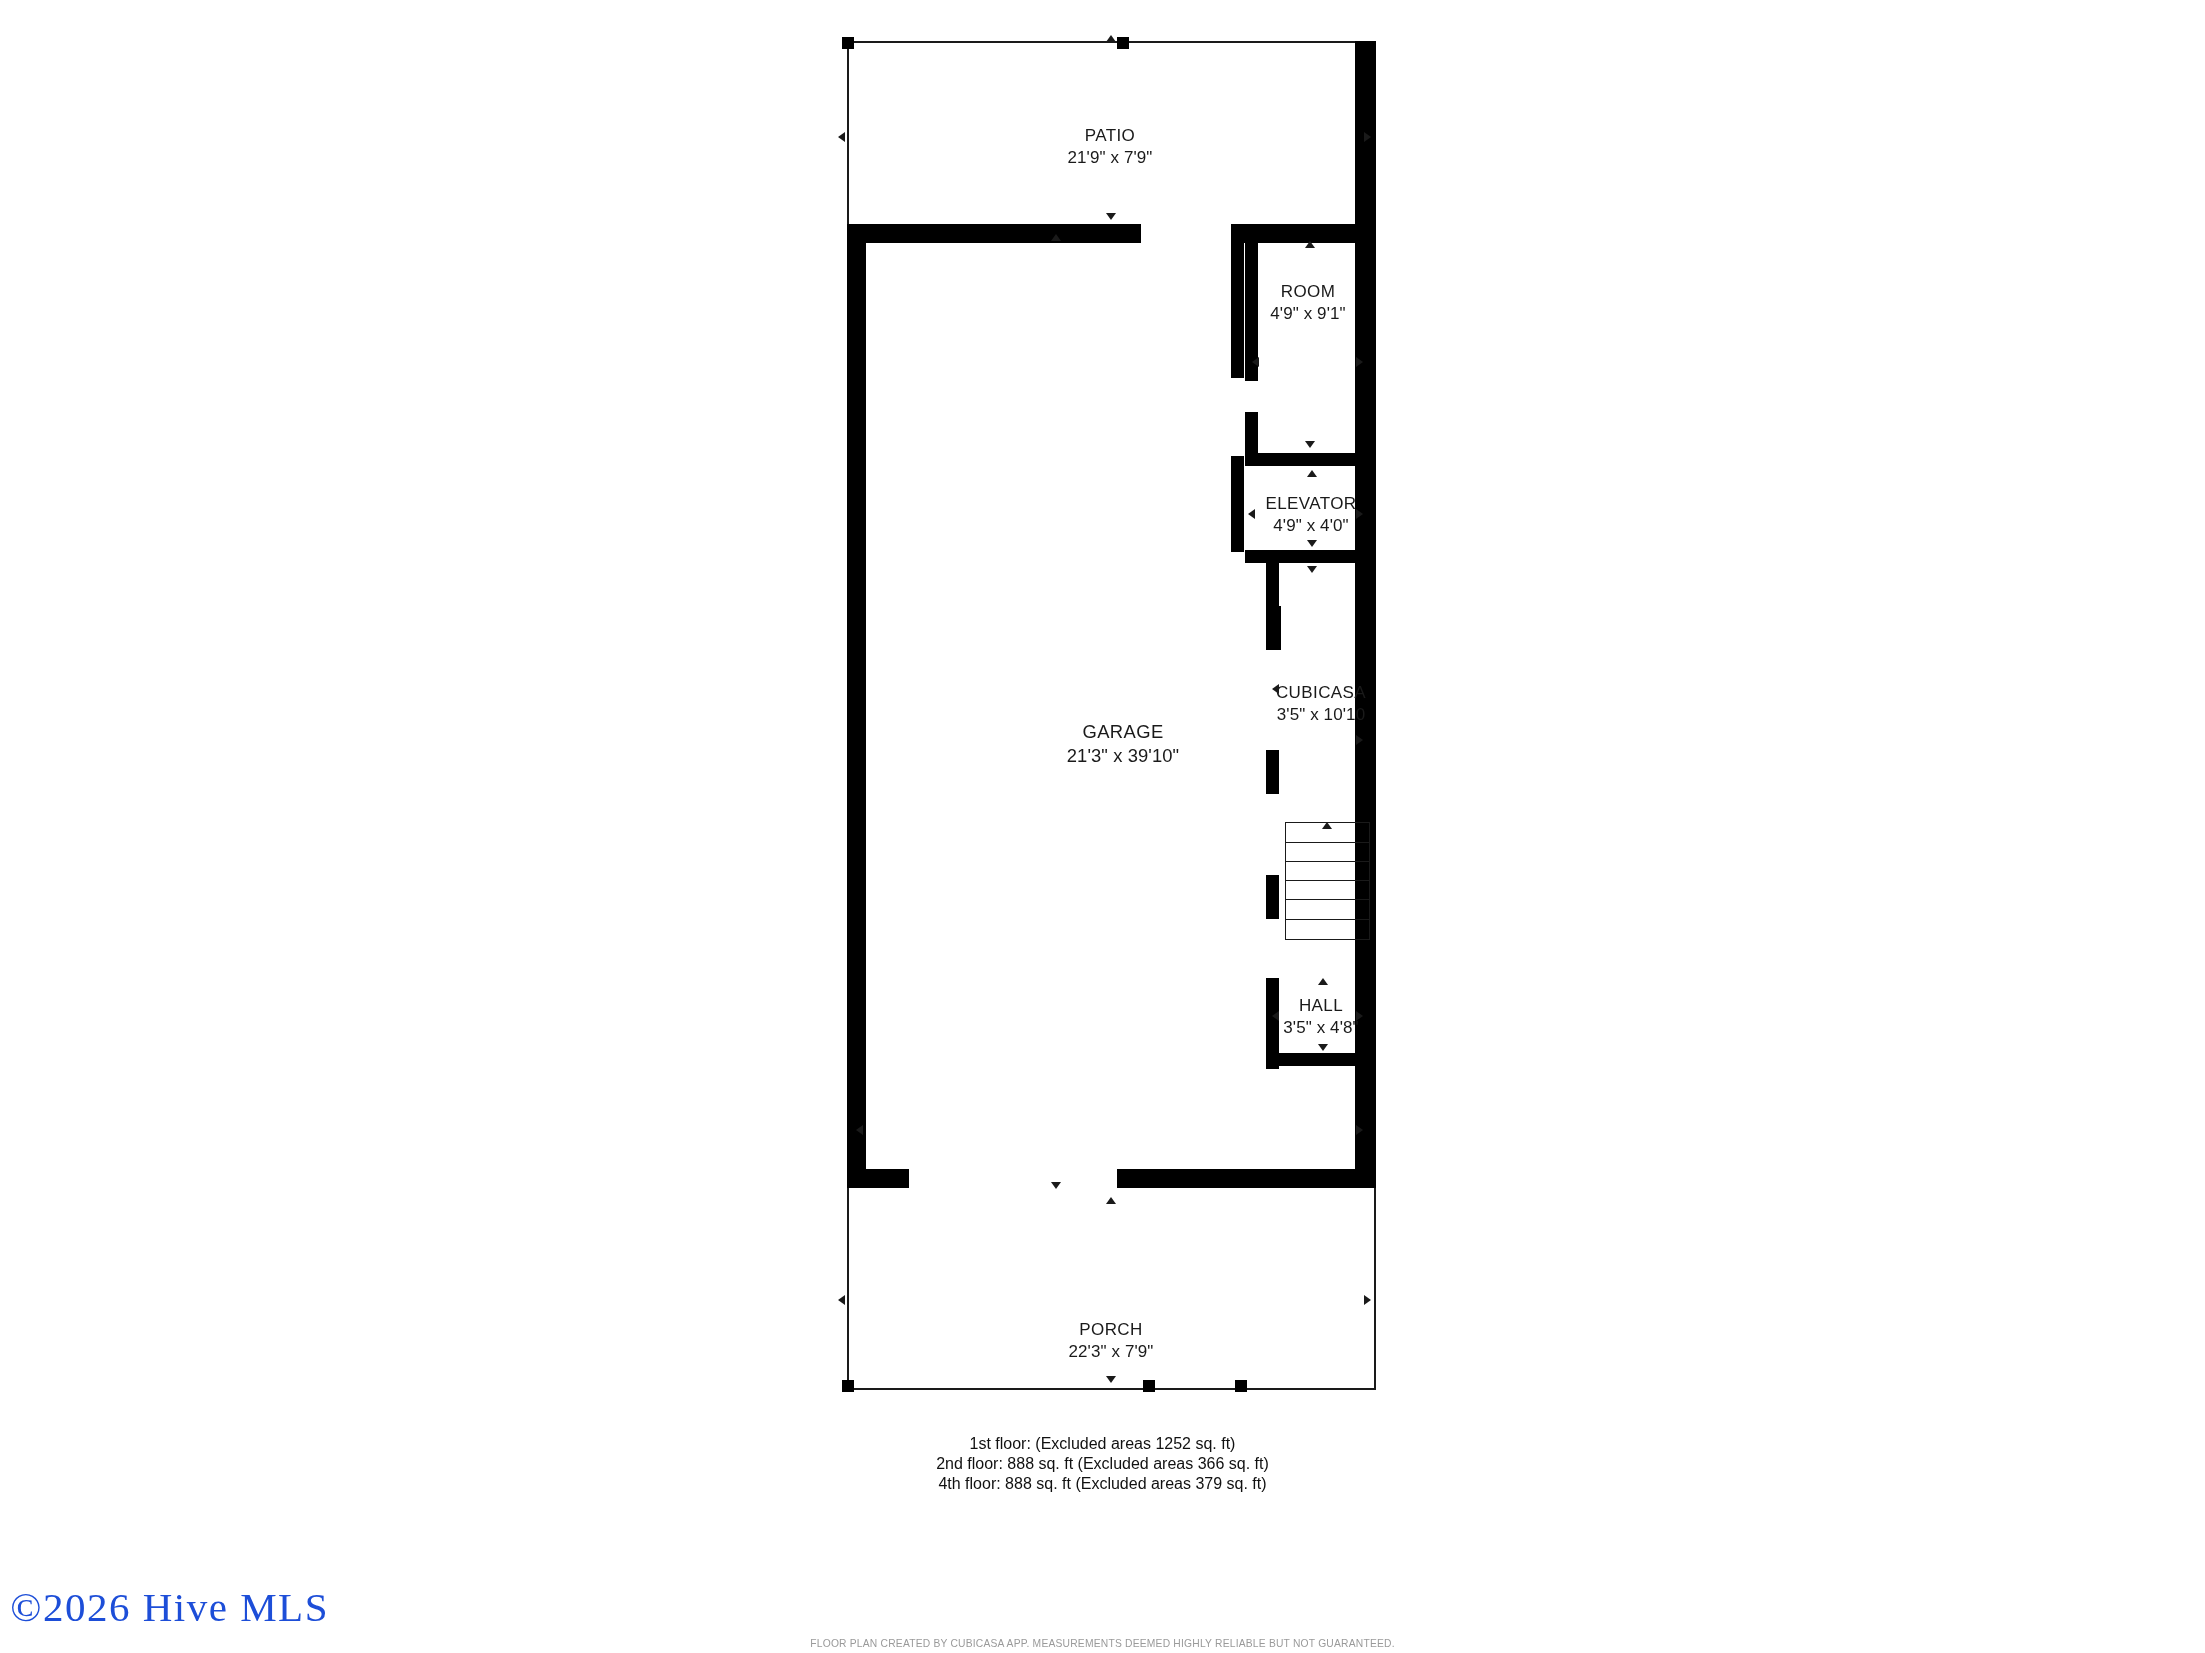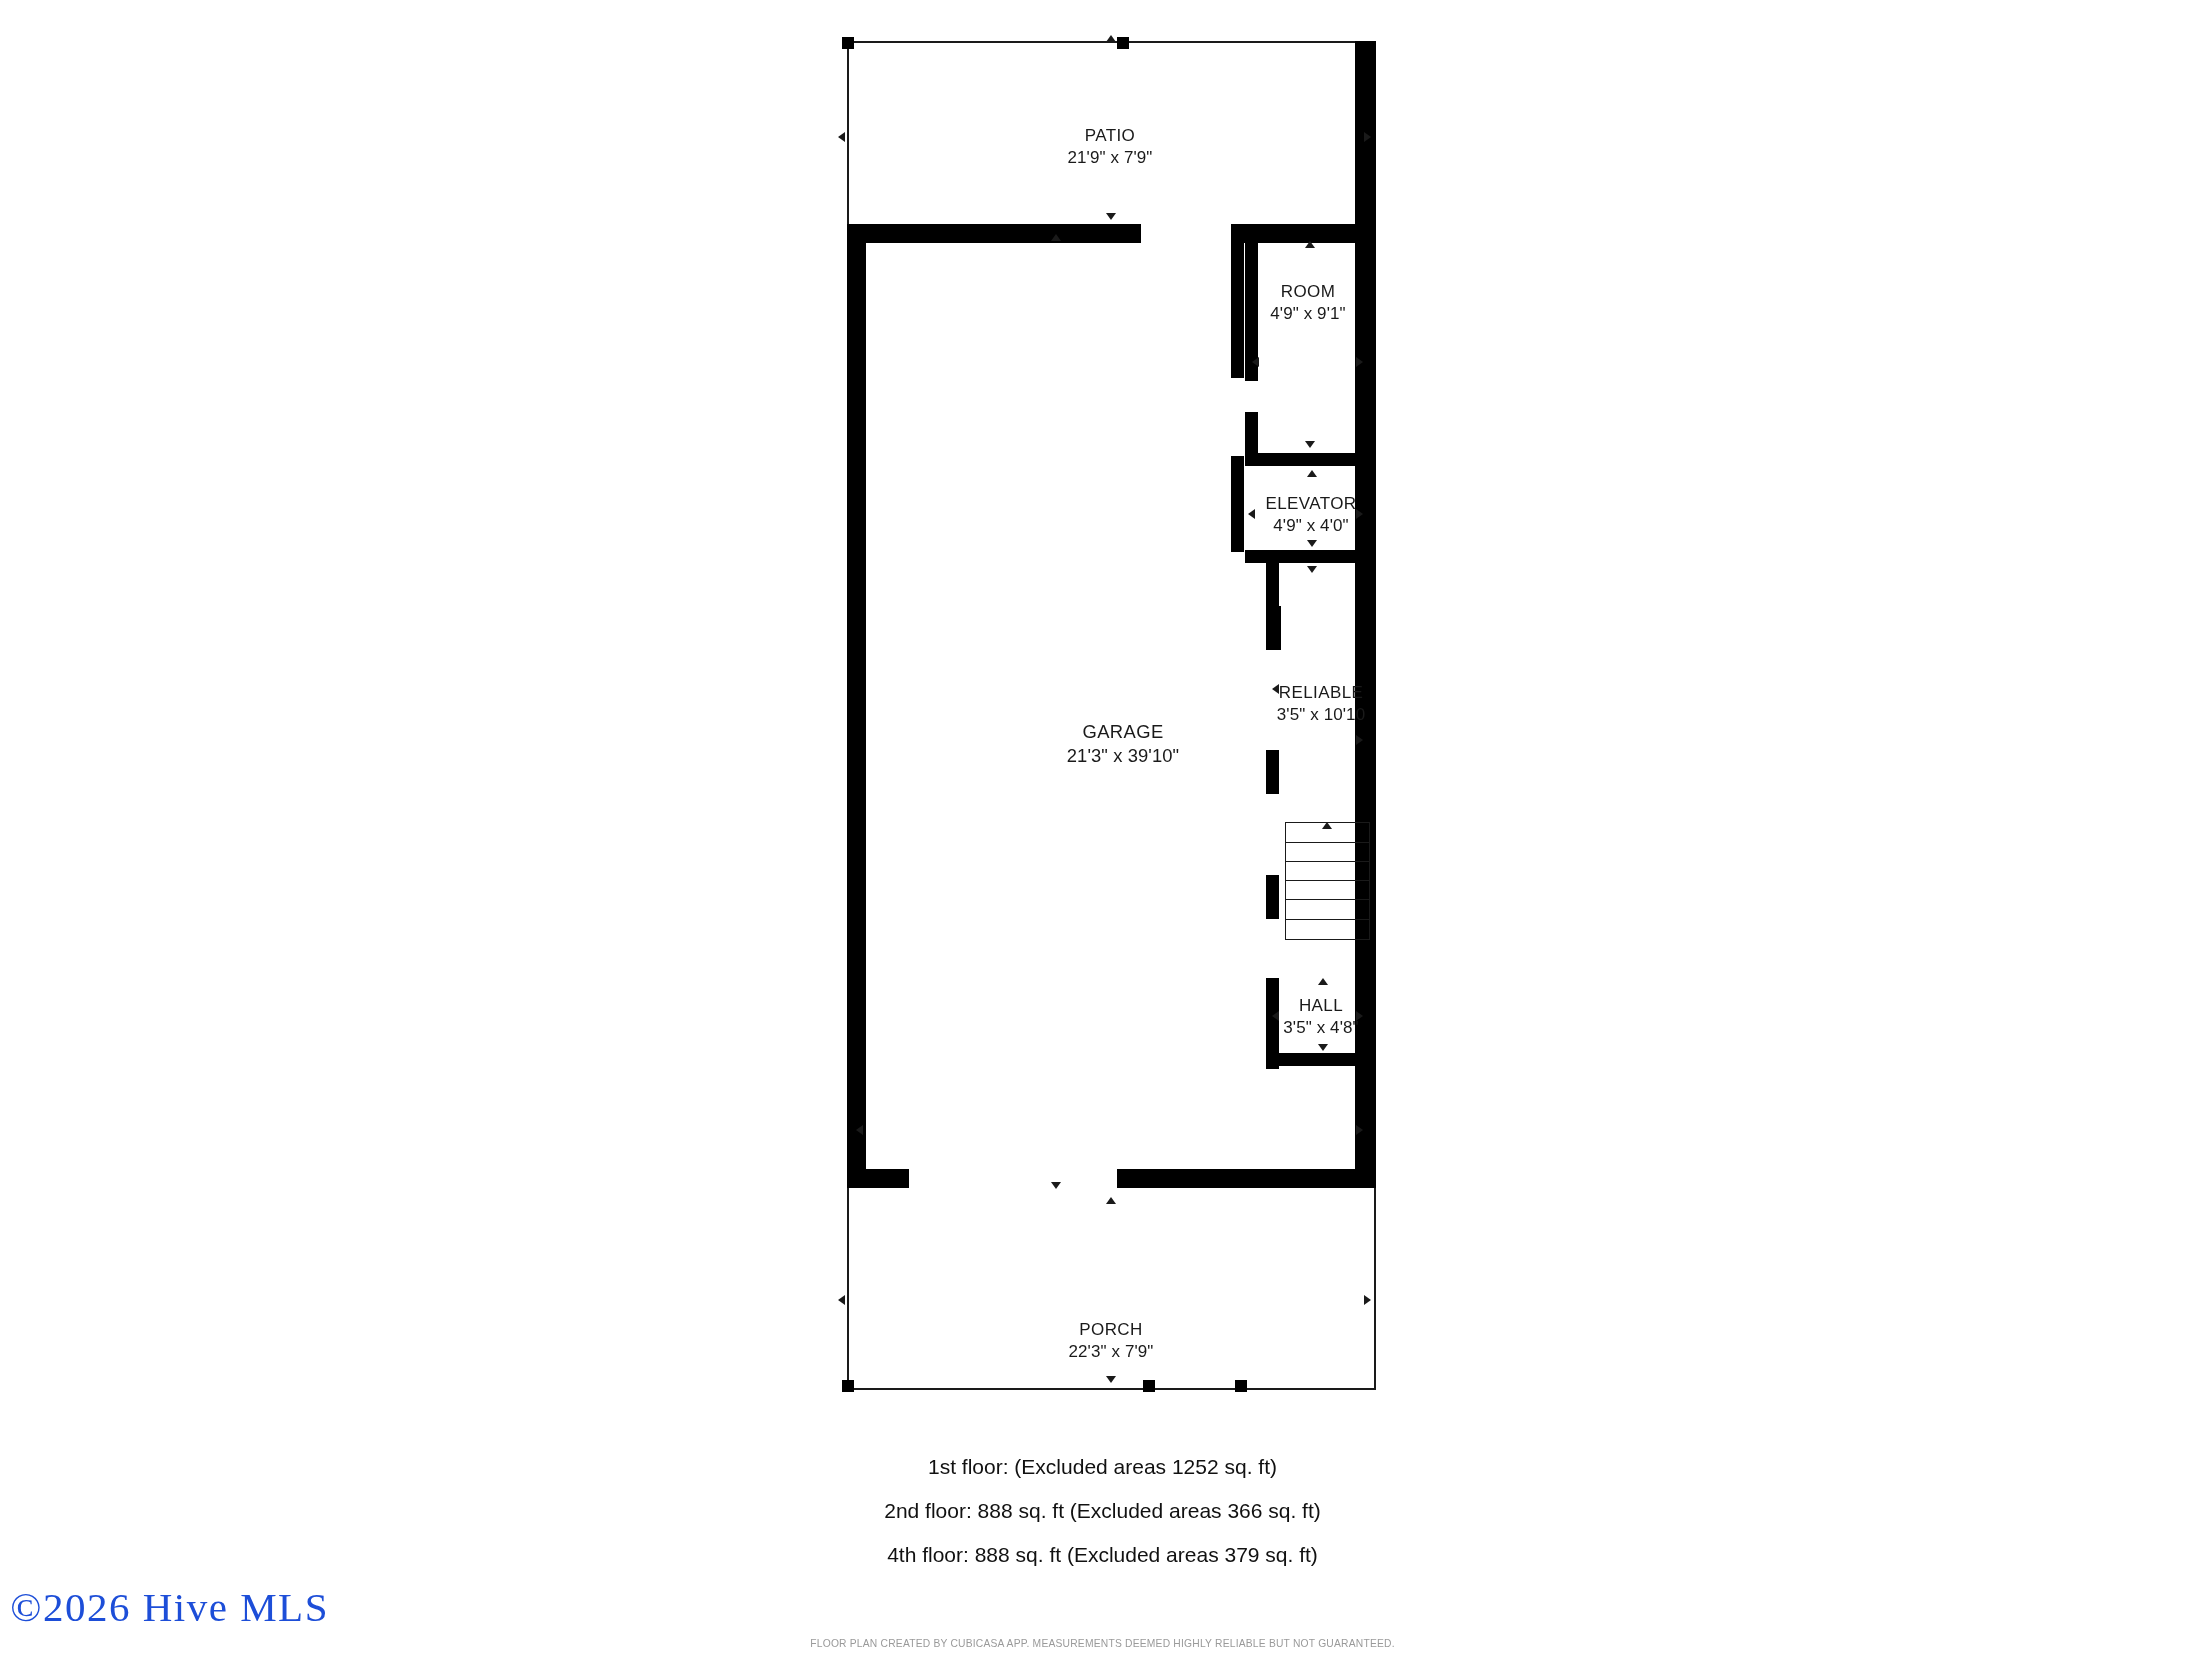--- a/index.html
+++ b/index.html
@@ -69,23 +69,22 @@
     right: 0;
     text-align: center;
     color: #111111;
   }
   .summary .line1 {
     font-size: 23px;
     font-weight: bold;
     margin-bottom: 5.1px;
   }
   .summary .line {
-    font-size: 21px;
+    font-size: 16px;
     margin-bottom: 2.2px;
-    margin-top: 20px;
   }
   .disclaimer {
     position: absolute;
     left: 0;
     right: 0;
     text-align: center;
     font-size: 10.3px;
     color: #9a9a9a;
     letter-spacing: 0.2px;
     margin-top: 44px;
@@ -174,21 +173,21 @@
     <span class="dims">4'9" x 4'0"</span>
   </div>
   <div class="arrow left" style="left:1248px; top:509px;"></div>
   <div class="arrow right" style="left:1356px; top:509px;"></div>
   <div class="arrow up" style="left:1307px; top:470px;"></div>
   <div class="arrow down" style="left:1307px; top:540px;"></div>
   <div class="arrow down" style="left:1307px; top:566px;"></div>
 
   <div class="wall" style="left:1266px; top:606px; width:14.7px; height:44px;"></div>
   <div class="room-label" style="left:1321px; top:704px;">
-    <span class="name">RELIABLE</span>
+    <span class="name">CUBICASA</span>
     <span class="dims">3'5" x 10'10</span>
   </div>
   <div class="arrow left" style="left:1272px; top:684px;"></div>
   <div class="arrow right" style="left:1356px; top:735px;"></div>
 
   <div class="stairs" style="left:1285px; top:822px; width:85px; height:118px;">
     <div class="stair-step" style="top:19px;"></div>
     <div class="stair-step" style="top:38px;"></div>
     <div class="stair-step" style="top:57px;"></div>
     <div class="stair-step" style="top:76px;"></div>

